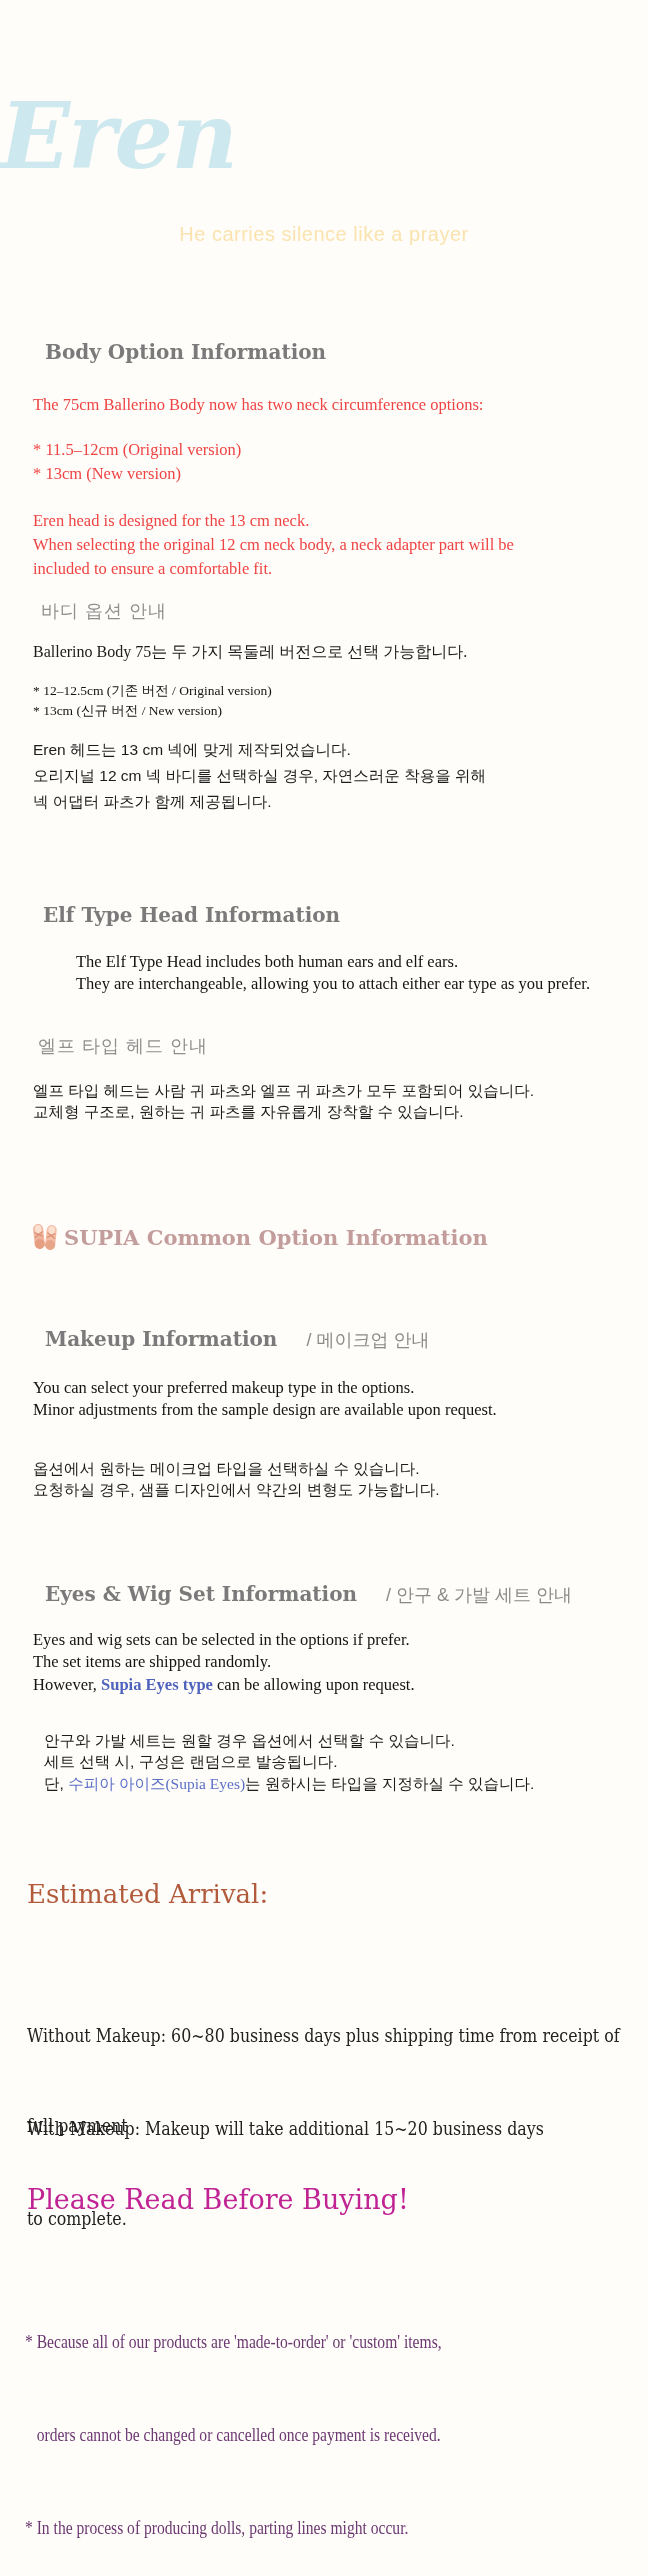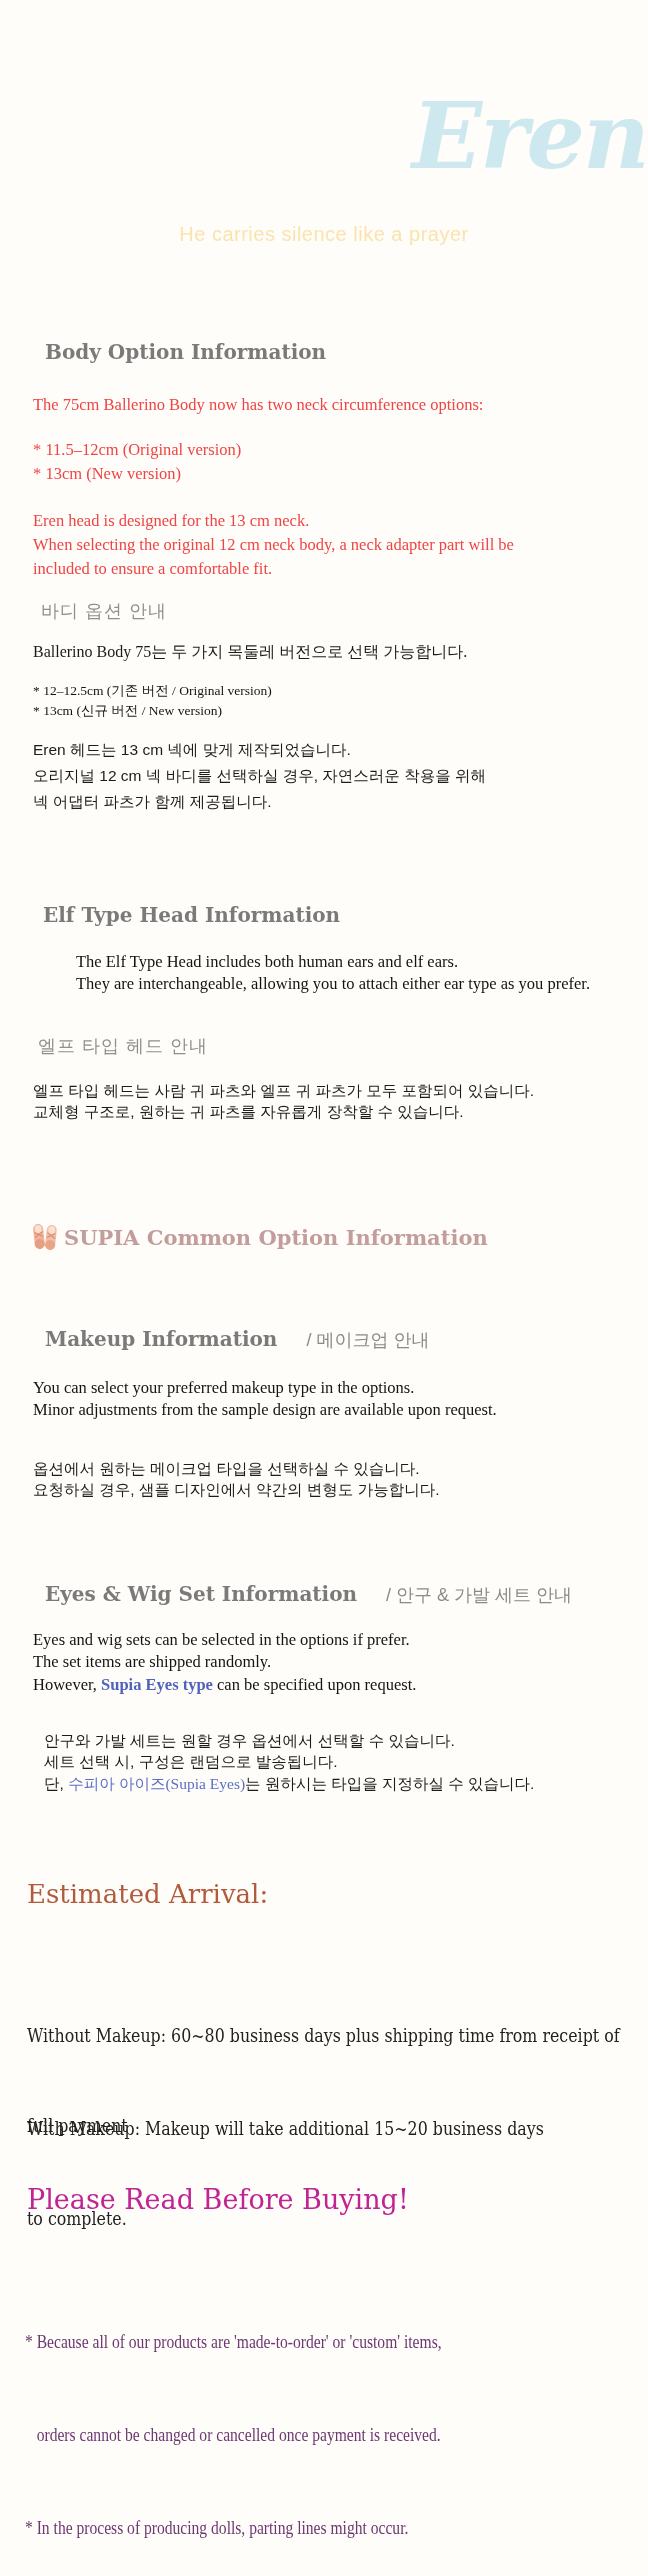--- a/index.html
+++ b/index.html
@@ -1,21 +1,21 @@
 <!DOCTYPE html>
 <html><head>
 <meta charset="utf-8">
 <style>
   html,body{margin:0;padding:0;background:#fffdf9;}
   .page{position:relative;width:648px;height:2576px;background:#fffdf9;overflow:hidden;
         font-family:"Liberation Serif","DejaVu Serif",serif;color:#1b1b1b;}
   .abs{position:absolute;}
 
   
-  .hero-title{top:84px;left:0;width:648px;text-align:right;
+  .hero-title{top:84px;left:0;width:648px;text-align:left;
     font-family:"DejaVu Serif",serif;font-style:italic;font-weight:bold;
     font-size:92px;line-height:1.15;color:#cde8ee;letter-spacing:-2px;}
   .hero-sub{top:223px;left:0;width:648px;text-align:center;
     font-family:"Liberation Sans",sans-serif;font-size:20px;letter-spacing:0.5px;color:#fae3ae;}
 
   
   .sec-h{font-family:"DejaVu Serif",serif;font-weight:bold;font-size:20px;color:#7a7a7a;}
   .sec-h .kr-part{font-family:"Liberation Sans",sans-serif;font-weight:normal;font-size:18px;color:#8a8a8a;padding-left:24px;}
   .kr-subh{font-family:"Liberation Sans",sans-serif;font-size:18px;color:#8f8f8f;letter-spacing:1px;}
 
@@ -115,21 +115,21 @@
     <div>옵션에서 원하는 메이크업 타입을 선택하실 수 있습니다.</div>
     <div>요청하실 경우, 샘플 디자인에서 약간의 변형도 가능합니다.</div>
   </div>
 
   <div class="abs sec-h" style="top:1582px;left:45px;">
     <span>Eyes &amp; Wig Set Information</span><span class="kr-part"> / 안구 &amp; 가발 세트 안내</span>
   </div>
   <div class="abs en-body2" style="top:1629px;left:33px;">
     <div>Eyes and wig sets can be selected in the options if prefer.</div>
     <div>The set items are shipped randomly.</div>
-    <div><span>However, </span><span class="blue-strong">Supia Eyes type</span><span> can be specified upon request.</span></div>
+    <div><span>However, </span><span class="blue-strong">Supia Eyes type</span><span> can be allowing upon request.</span></div>
   </div>
   <div class="abs kr-body2" style="top:1730px;left:24px;margin-left:20px;">
     <div>안구와 가발 세트는 원할 경우 옵션에서 선택할 수 있습니다.</div>
     <div>세트 선택 시, 구성은 랜덤으로 발송됩니다.</div>
     <div><span>단, </span><span class="blue-kr">수피아 아이즈</span><span class="blue-paren">(Supia Eyes)</span><span>는 원하시는 타입을 지정하실 수 있습니다.</span></div>
   </div>
 
   <div class="abs arrival-h" style="top:1879px;left:27px;">Estimated Arrival:</div>
   <div class="abs arrival-p" style="top:1961px;left:27px;">
     <div>Without Makeup: 60~80 business days plus shipping time from receipt of</div>

